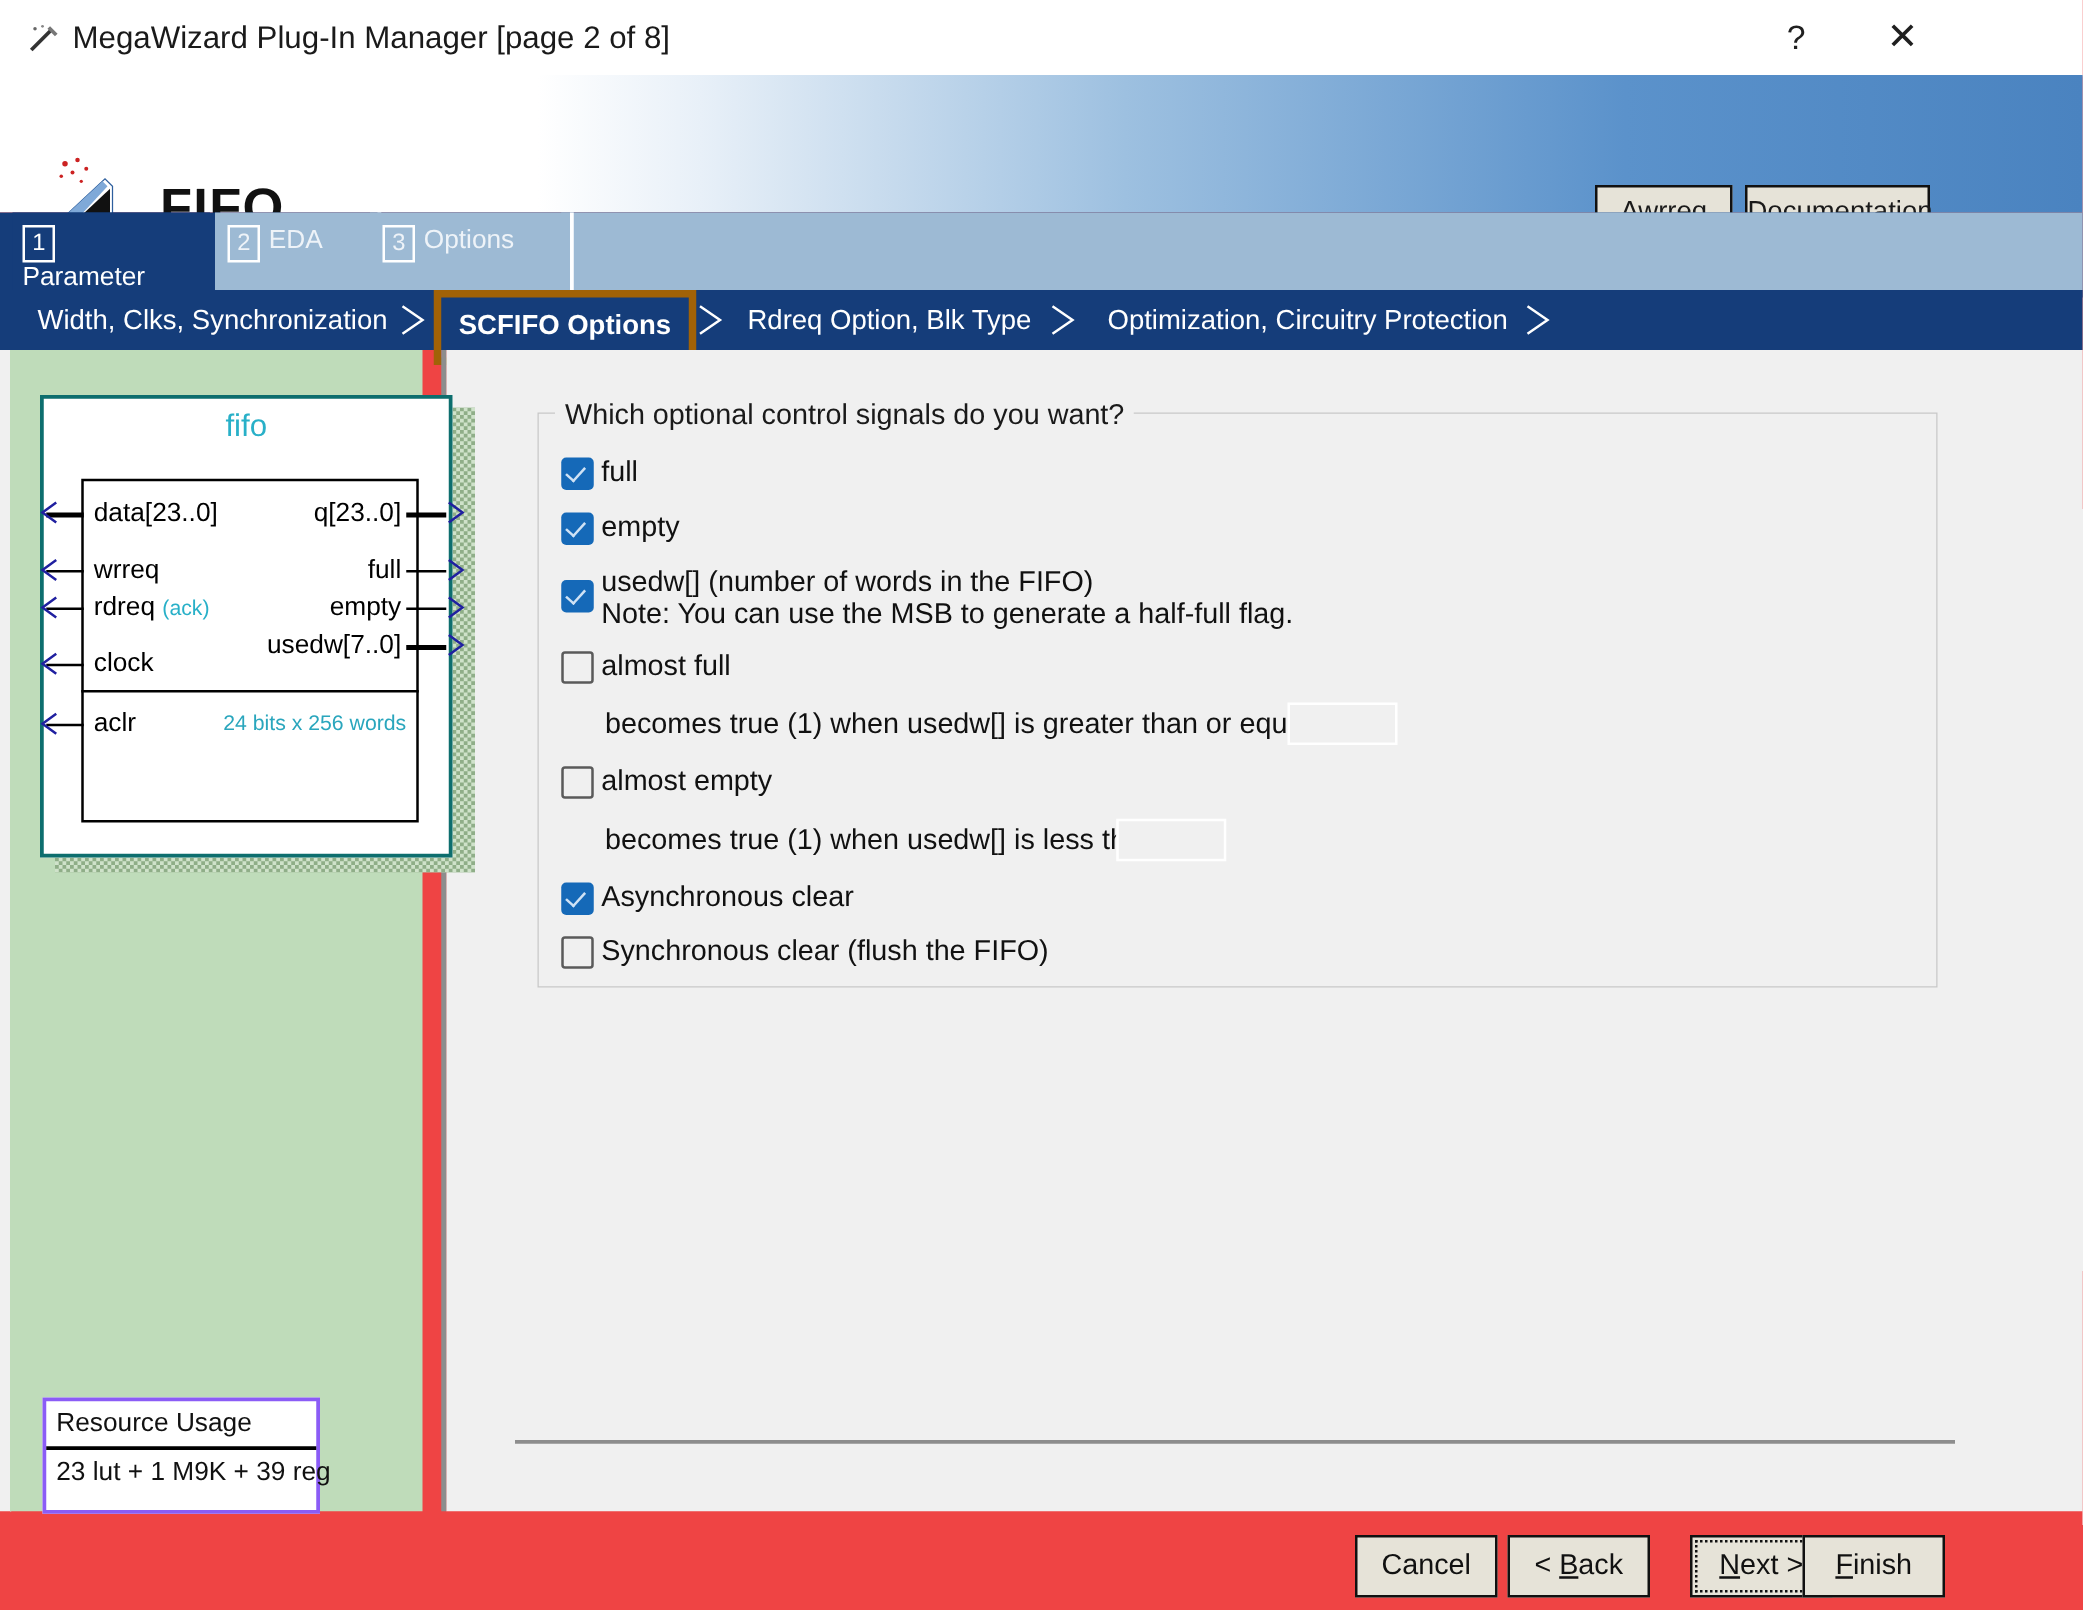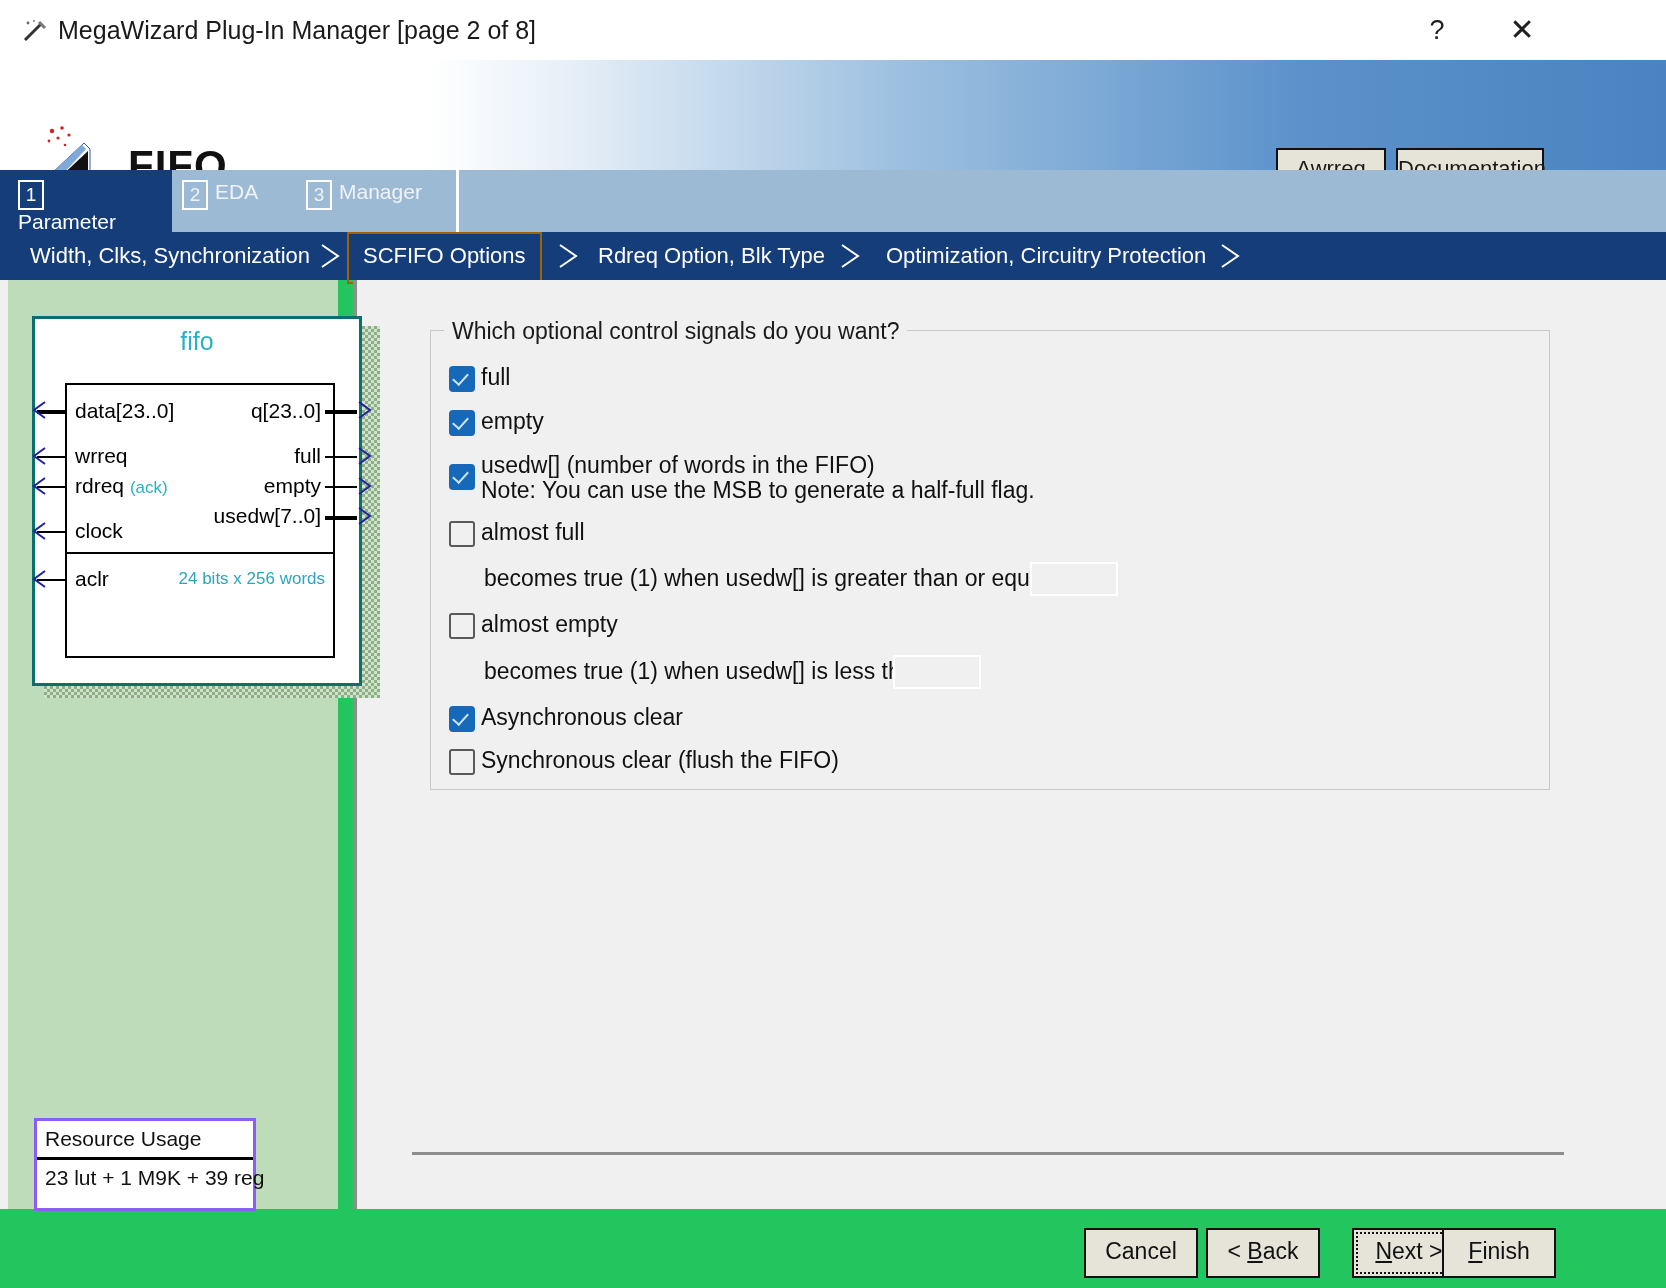--- a/index.html
+++ b/index.html
@@ -2,21 +2,21 @@
 <html><head>
 <meta charset="utf-8">
 <style>
   html,body{margin:0;padding:0;}
   body{
     width:1666px;height:1288px;overflow:hidden;
     background:#ffffff;
     font-family:"Liberation Sans", sans-serif;
     -webkit-font-smoothing:none;
   }
-  .window{position:absolute;left:0;top:0;width:1666px;height:1288px;background:#22c55e;}
+  .window{position:absolute;left:0;top:0;width:1666px;height:1288px;background:#ef4444;}
 
   
   .titlebar{position:absolute;left:0;top:0;width:1666px;height:60px;background:#ffffff;
             border-bottom:1px solid #cfcfcf;}
   .title-wand{position:absolute;left:22px;top:19px;width:26px;height:24px;}
   .title-text{position:absolute;left:58px;top:16px;font-size:25px;color:#1a1a1a;white-space:nowrap;}
   .title-help{position:absolute;left:1417px;top:10px;width:40px;height:40px;font-size:27px;color:#202020;
               text-align:center;line-height:40px;cursor:default;}
   .title-close{position:absolute;left:1500px;top:10px;width:44px;height:40px;text-align:center;
                line-height:40px;font-size:30px;color:#202020;font-family:"DejaVu Sans",sans-serif;}
@@ -43,21 +43,21 @@
   .tab-label{display:inline-block;vertical-align:top;line-height:24px;max-width:120px;}
   #tab-0{left:10px;width:150px;padding:10px 0 0 8px;}
   #tab-1{left:172px;width:120px;padding:10px 0 0 10px;}
   #tab-2{left:296px;width:150px;padding:10px 0 0 10px;}
   .tabstrip-fill{position:absolute;left:449px;top:0;width:1217px;height:62px;background:#9dbad4;}
 
   
   .crumbbar{position:absolute;left:0;top:232px;width:1666px;height:48px;background:#153d7a;}
   .crumb{position:absolute;top:0;height:48px;line-height:48px;color:#ffffff;font-size:22px;
          white-space:nowrap;cursor:pointer;}
-  .crumb.sel{border:2px solid #a16207;line-height:44px;padding:0 14px;}
+  .crumb.sel{border:6px solid #a16207;line-height:44px;padding:0 14px;font-weight:bold;}
   .chev{position:absolute;top:10px;width:26px;height:28px;}
 
   
   .leftpane{position:absolute;left:8px;top:280px;width:330px;height:929px;background:#bfdcba;}
   .leftscroll{position:absolute;left:0;top:280px;width:8px;height:929px;background:#f0f0f0;
               border-right:1px solid #d0d0d0;}
   .splitter{position:absolute;left:353px;top:280px;width:4px;height:929px;background:#8d8d8d;}
   .rightbg{position:absolute;left:357px;top:280px;width:1309px;height:929px;background:#f0f0f0;}
 
   
@@ -160,21 +160,21 @@
 
   <div class="tabstrip">
     <div class="tabstrip-fill"></div>
     <div class="tab active" id="tab-0">
       <span class="tab-num">1</span><span class="tab-label">Parameter Settings</span>
     </div>
     <div class="tab inactive" id="tab-1">
       <span class="tab-num">2</span><span class="tab-label">EDA</span>
     </div>
     <div class="tab inactive" id="tab-2">
-      <span class="tab-num">3</span><span class="tab-label">Manager</span>
+      <span class="tab-num">3</span><span class="tab-label">Options</span>
     </div>
   </div>
 
   <div class="crumbbar">
     <div class="crumb" style="left:30px;">Width, Clks, Synchronization</div>
     <span class="chev" style="left:318px;">
       <svg width="26" height="28" viewBox="0 0 26 28">
           <polyline points="4,3 20,14 4,25" fill="none" stroke="#ffffff" stroke-width="2"></polyline>
         </svg>
     </span>

